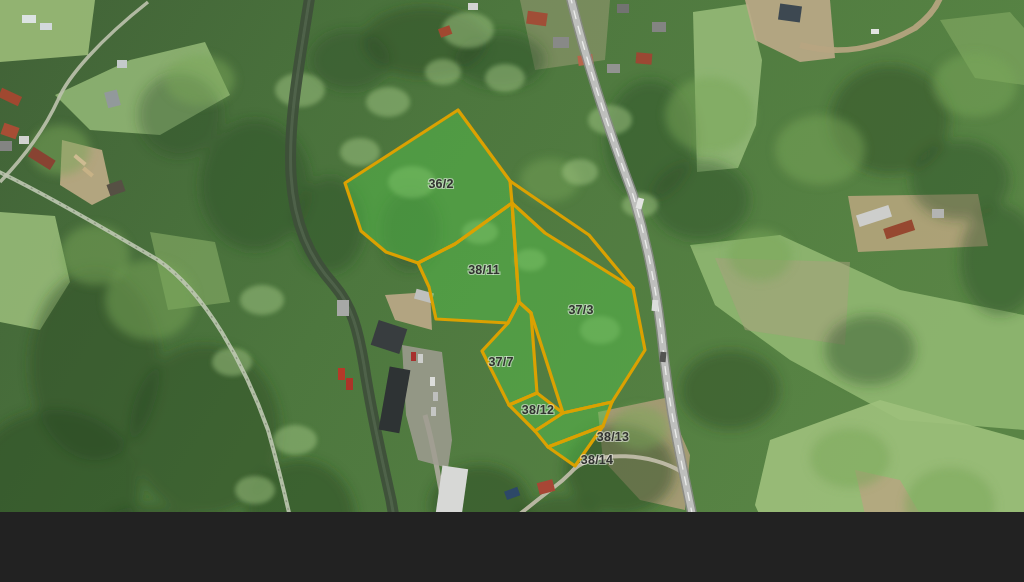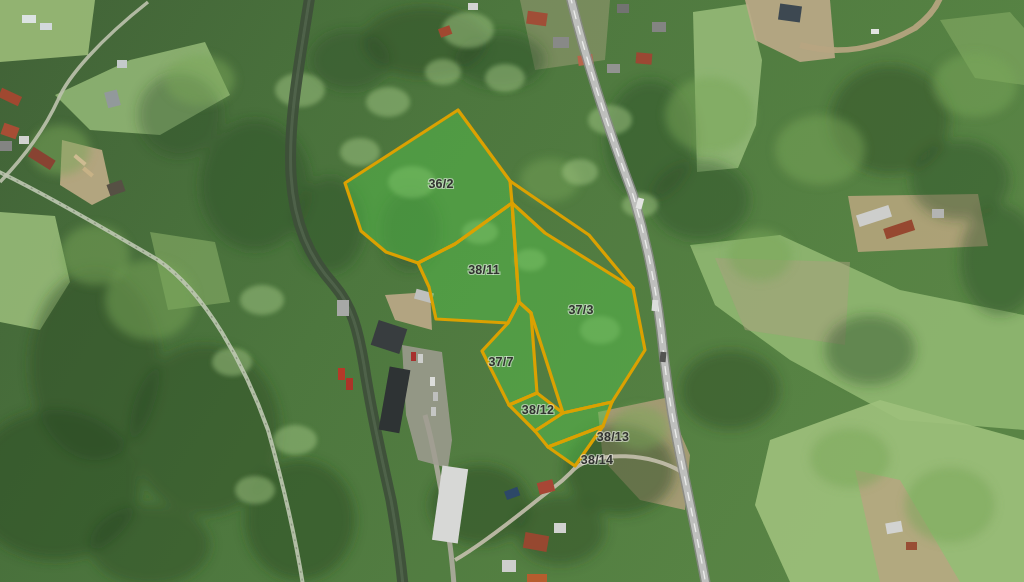--- a/index.html
+++ b/index.html
@@ -1,16 +1,16 @@
 <!DOCTYPE html>
 <html><head>
 <meta charset="utf-8">
 <style>
   html,body{margin:0;padding:0;background:#222;}
-  .stage{position:relative;width:1024px;height:582px;overflow:hidden;
+  .stage{position:relative;width:1024px;height:512px;overflow:hidden;
          font-family:"Liberation Sans",sans-serif;}
   .stage svg{position:absolute;left:0;top:0;display:block;}
   .parcel{fill:rgba(88,200,80,0.48);stroke-width:3.2;stroke-linejoin:round;stroke-linecap:round;}
   .parcel-line{fill:none;stroke-width:3.2;stroke-linejoin:round;stroke-linecap:round;}
   .plabel{font-family:"Liberation Sans",sans-serif;font-size:12.5px;font-weight:bold;
           text-anchor:middle;paint-order:stroke;stroke:rgba(255,255,255,0.55);
           stroke-width:2.2px;letter-spacing:0.2px;}
 </style>
 </head>
 <body>

